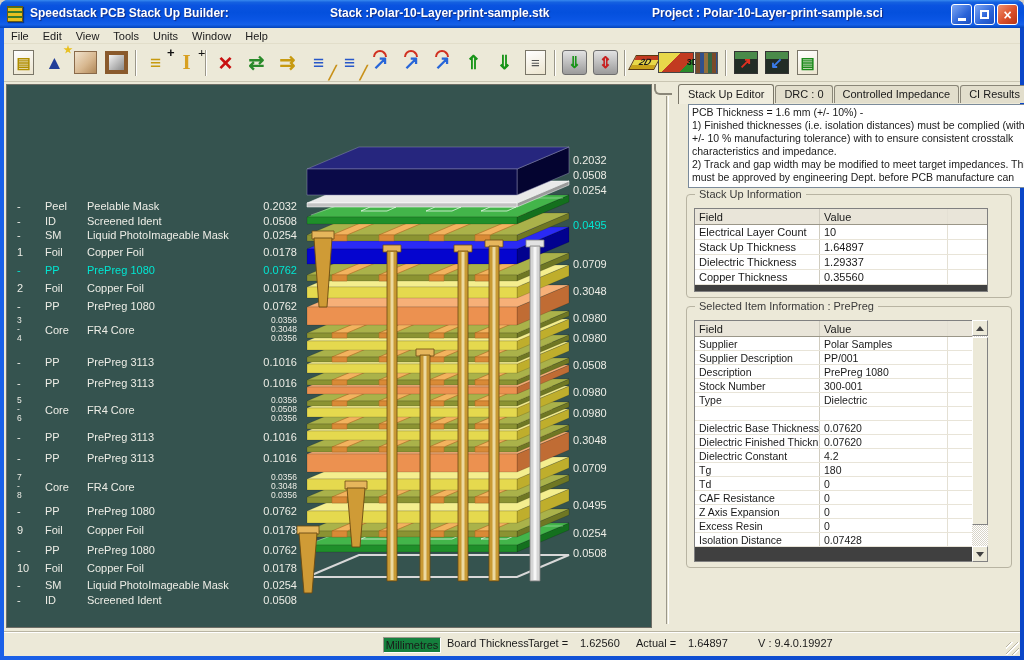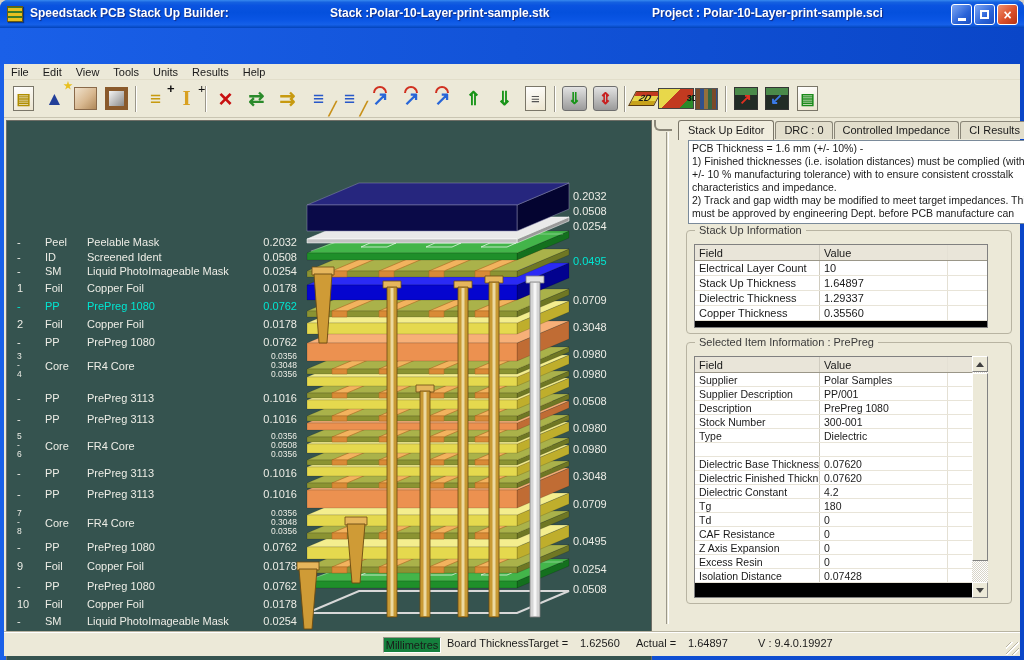--- a/index.html
+++ b/index.html
@@ -15,21 +15,21 @@
   .ttl.t-app{left:30px;} .ttl.t-stack{left:330px;} .ttl.t-proj{left:652px;}
   .winbtns{position:absolute;right:6px;top:4px;display:flex;gap:2px;}
   .wbtn{width:21px;height:21px;border:1px solid #fff;border-radius:3px;display:flex;align-items:center;justify-content:center;
     color:#fff;font-size:12px;font-weight:bold;}
   .wbtn.min,.wbtn.max{background:linear-gradient(135deg,#7fa8f4,#2a63d8 60%,#1b4fc0);}
   .wbtn.close{background:linear-gradient(135deg,#f0926f,#da4f2a 55%,#b63414);}
   .g-min{display:block;width:8px;height:3px;background:#fff;margin-top:9px;}
   .g-max{display:block;width:9px;height:9px;border:2px solid #fff;}
   .g-close{font-size:14px;line-height:1;}
   
-  .app{position:absolute;top:28px;left:4px;right:4px;bottom:4px;background:#ECE9D8;margin-top:36px;}
+  .app{position:absolute;top:28px;left:4px;right:4px;bottom:4px;background:#ECE9D8;}
   .menubar{position:absolute;top:0;left:0;right:0;height:16px;display:flex;align-items:center;font-size:11px;color:#1a1a1a;border-bottom:1px solid #e2deca;}
   .menu-item{padding:1px 7px;}
   .toolbar{position:absolute;top:16px;left:0;right:0;height:38px;display:flex;align-items:center;padding-left:4px;border-bottom:1px solid #c9c5b2;}
   .tbtn{width:31px;height:32px;display:flex;align-items:center;justify-content:center;position:relative;}
   .tb-sep{width:2px;height:26px;margin:0 3px;border-left:1px solid #9b978a;border-right:1px solid #fff;}
   .tbi{position:relative;display:flex;align-items:center;justify-content:center;font-size:19px;font-weight:bold;line-height:1;}
   .tbi.plain{width:26px;height:26px;}
   .tbi.doc{width:21px;height:25px;background:linear-gradient(160deg,#ffffff,#ece5cf);border:1px solid #7a7668;font-size:15px;}
   .tbi.pic{width:23px;height:23px;border:1px solid #8a6a4a;background:linear-gradient(135deg,#f0e2cc,#d8b890 55%,#b08858);}
   .tbi.frame{width:23px;height:23px;border:4px solid #8a5a2c;background:linear-gradient(135deg,#f4f4f4,#8a8a8a);}
@@ -74,21 +74,21 @@
   .vscroll{position:absolute;top:0;right:0;width:16px;bottom:0;background:repeating-conic-gradient(#fff 0 25%,#d8d4c8 0 50%) 0 0/2px 2px;}
   .sb-btn{position:absolute;left:0;width:16px;height:16px;background:#ECE9D8;border:1px solid;border-color:#fff #828282 #828282 #fff;display:flex;align-items:center;justify-content:center;}
   .sb-btn.up{top:0;} .sb-btn.down{bottom:0;}
   .tri{width:0;height:0;border-left:4px solid transparent;border-right:4px solid transparent;}
   .tri.up{border-bottom:5px solid #404040;} .tri.down{border-top:5px solid #404040;}
   .sb-thumb{position:absolute;left:0;width:16px;background:#ECE9D8;border:1px solid;border-color:#fff #828282 #828282 #fff;}
   
   .grp{position:absolute;left:10px;width:326px;border:1px solid #b8b4a2;border-radius:4px;}
   .grp1{top:112px;height:104px;} .grp2{top:224px;height:262px;}
   .grp-title{position:absolute;top:-7px;left:8px;background:#ECE9D8;padding:0 4px;color:#3a3a3a;}
-  .tbl{position:absolute;left:7px;top:13px;width:294px;background:#000000;border:1px solid #808080;overflow:hidden;}
+  .tbl{position:absolute;left:7px;top:13px;width:294px;background:#404040;border:1px solid #808080;overflow:hidden;}
   .tbl1{height:84px;} .tbl2{height:242px;}
   .trh{display:flex;background:#E9E5D9;border-bottom:1px solid #9a9688;}
   .trh .td{font-weight:normal;color:#1a1a1a;}
   .tr{display:flex;background:#fff;}
   .td{padding:0 4px;overflow:hidden;white-space:nowrap;display:flex;align-items:center;}
   .td.f{width:125px;border-right:1px solid #d0ccc0;}
   .td.v{width:128px;border-right:1px solid #e4e0d4;}
   .tbl1 .tr,.tbl1 .trh{height:15px;font-size:11px;} .tbl1 .trh{height:16px;}
   .tbl2 .tr{height:14px;font-size:10.5px;} .tbl2 .trh{height:16px;font-size:11px;}
   .tbl .tr{border-bottom:1px solid #e8e4d8;}
@@ -121,21 +121,21 @@
     </span>
   </div>
 
   <div class="app">
     <div class="menubar" id="menubar">
         <span class="menu-item">File</span>
         <span class="menu-item">Edit</span>
         <span class="menu-item">View</span>
         <span class="menu-item">Tools</span>
         <span class="menu-item">Units</span>
-        <span class="menu-item">Results</span>
+        <span class="menu-item">Window</span>
         <span class="menu-item">Help</span>
       </div>
     <div class="toolbar" id="toolbar">
         <div class="tbtn">
           <span class="tbi doc" style="color: rgb(176, 142, 0);">▤</span>
         </div>
         <div class="tbtn">
           <span class="tbi plain" style="color: rgb(34, 63, 153);">▲<span class="acc star">★</span></span>
         </div>
         <div class="tbtn">

